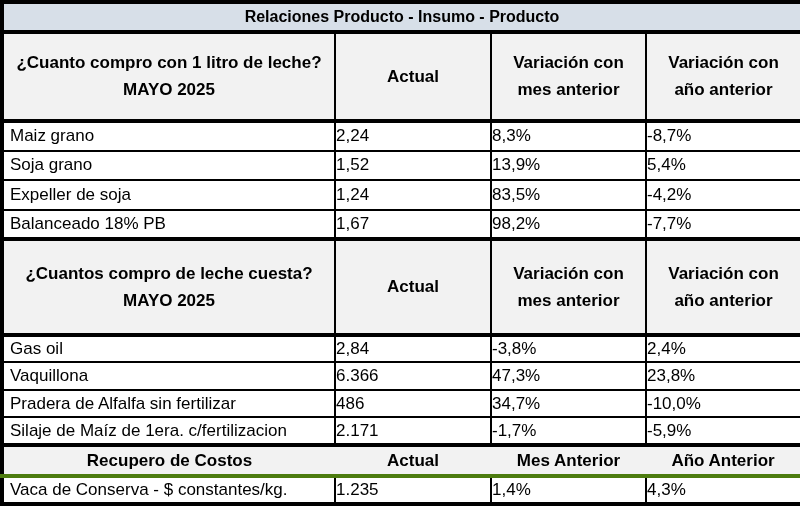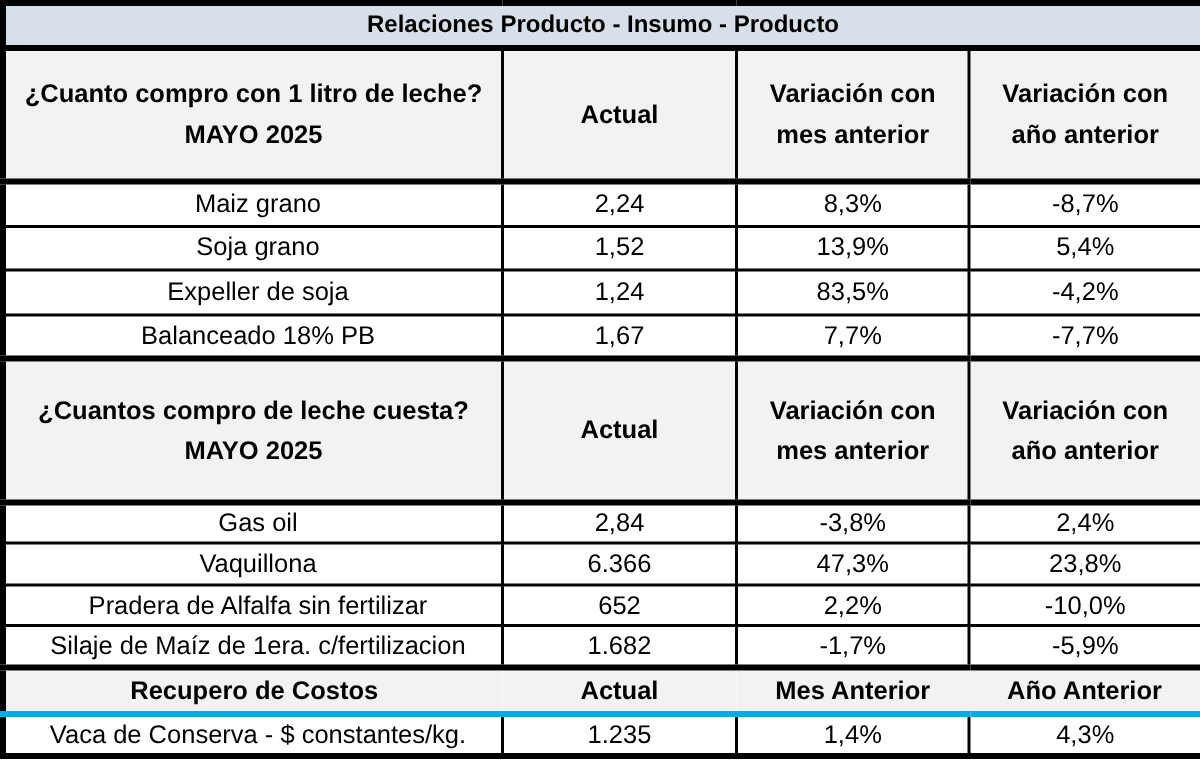--- a/index.html
+++ b/index.html
@@ -45,31 +45,31 @@
   }
   tr.h1 { height: 88px; }
   tr.h2 { height: 94px; }
   
   tr.data-row td {
     font-size: 17px;
     vertical-align: middle;
   }
   tr.s1 { height: 29px; }
   tr.s2 { height: 27px; }
-  td.label-cell { text-align: center; padding-left: 6px; }
-  td.value-cell { text-align: center; margin-left: 11px; }
+  td.label-cell { text-align: left; padding-left: 6px; }
+  td.value-cell { text-align: left; margin-left: 11px; }
   
   tr.recupero-head td {
     background: #f2f2f2;
     font-weight: bold;
     font-size: 17px;
     text-align: center;
     vertical-align: middle;
     border-top: 4px solid #000;
-    border-bottom: 4px solid #0ea5e9;
+    border-bottom: 4px solid #4d7c0f;
     border-left: none;
     border-right: none;
     height: 27px;
   }
   tr.last-row { height: 27px; }
 </style>
 </head>
 <body>
 
 <table class="relaciones">
@@ -109,21 +109,21 @@
   </tr>
   <tr class="data-row s1">
     <td class="label-cell">Expeller de soja</td>
     <td class="value-cell">1,24</td>
     <td class="value-cell">83,5%</td>
     <td class="value-cell">-4,2%</td>
   </tr>
   <tr class="data-row s1">
     <td class="label-cell">Balanceado 18% PB</td>
     <td class="value-cell">1,67</td>
-    <td class="value-cell">7,7%</td>
+    <td class="value-cell">98,2%</td>
     <td class="value-cell">-7,7%</td>
   </tr>
 
   <tr class="sec-head h2">
     <td>
       <div>¿Cuantos compro de leche cuesta?</div>
       <div>MAYO 2025</div>
     </td>
     <td>Actual</td>
     <td>Variación con mes anterior</td>
@@ -137,27 +137,27 @@
     <td class="value-cell">2,4%</td>
   </tr>
   <tr class="data-row s2">
     <td class="label-cell">Vaquillona</td>
     <td class="value-cell">6.366</td>
     <td class="value-cell">47,3%</td>
     <td class="value-cell">23,8%</td>
   </tr>
   <tr class="data-row s2">
     <td class="label-cell">Pradera de Alfalfa sin fertilizar</td>
-    <td class="value-cell">652</td>
-    <td class="value-cell">2,2%</td>
+    <td class="value-cell">486</td>
+    <td class="value-cell">34,7%</td>
     <td class="value-cell">-10,0%</td>
   </tr>
   <tr class="data-row s2">
     <td class="label-cell">Silaje de Maíz de 1era. c/fertilizacion</td>
-    <td class="value-cell">1.682</td>
+    <td class="value-cell">2.171</td>
     <td class="value-cell">-1,7%</td>
     <td class="value-cell">-5,9%</td>
   </tr>
 
   <tr class="recupero-head">
     <td>Recupero de Costos</td>
     <td>Actual</td>
     <td>Mes Anterior</td>
     <td>Año Anterior</td>
   </tr>

